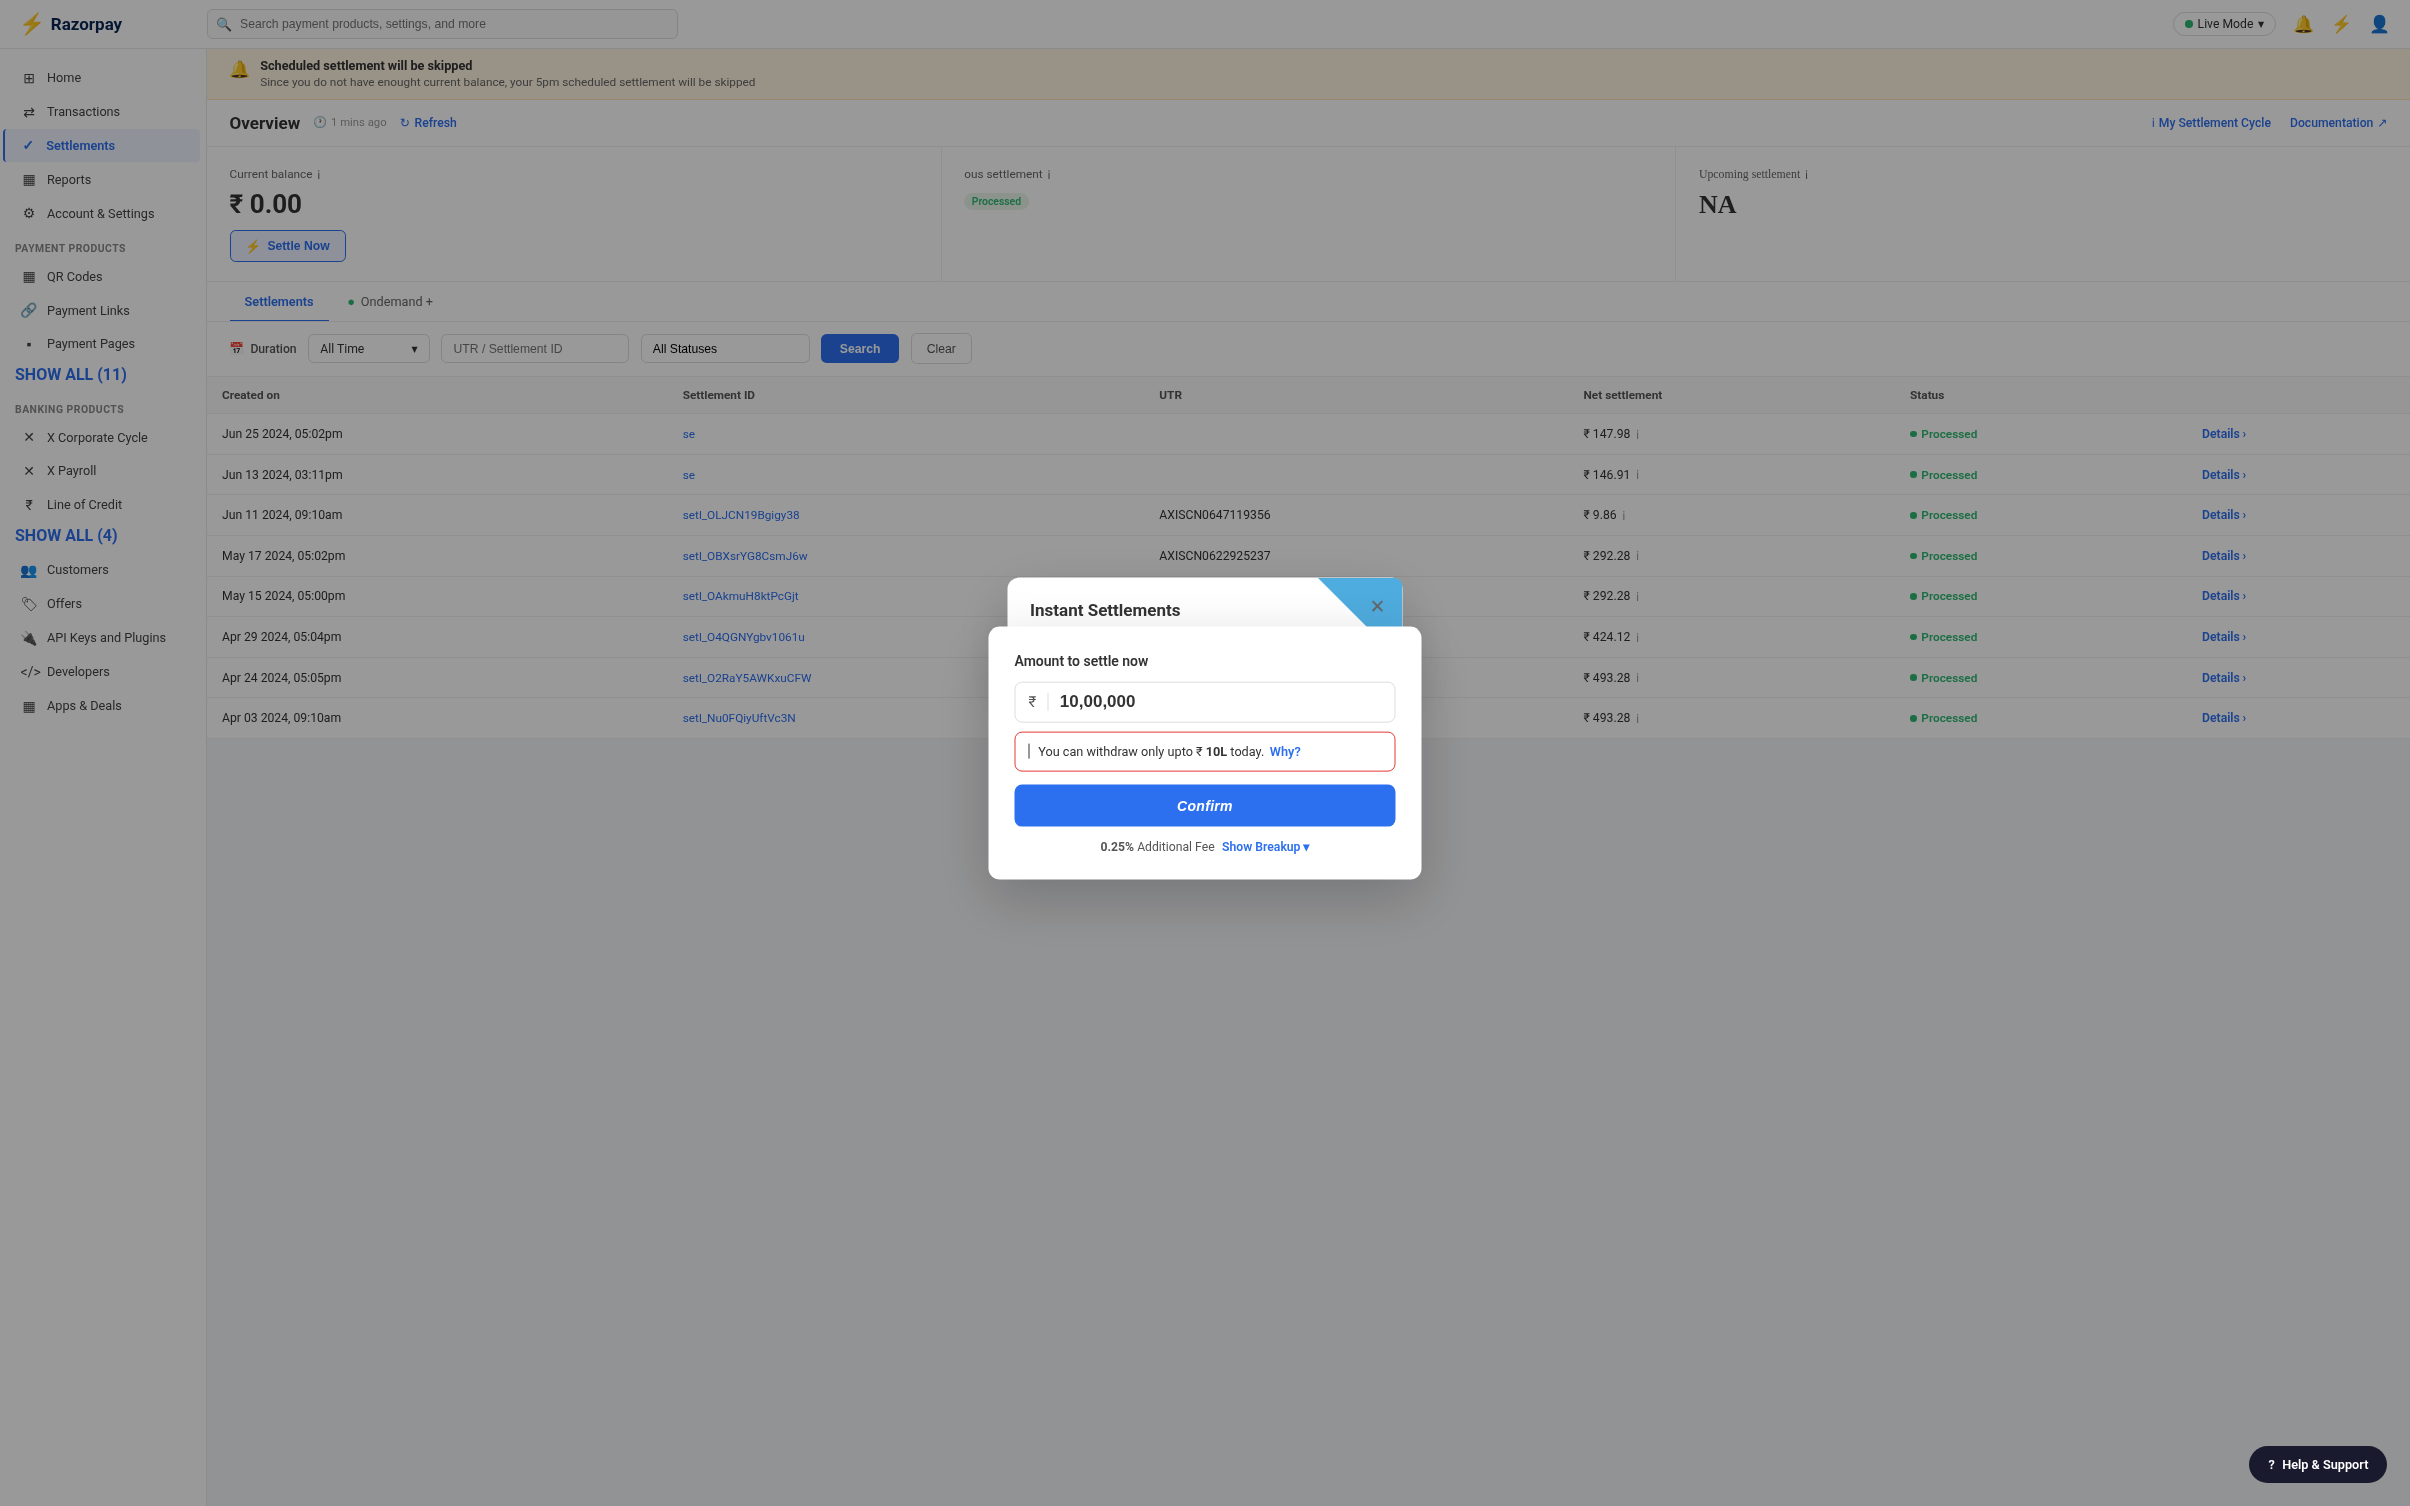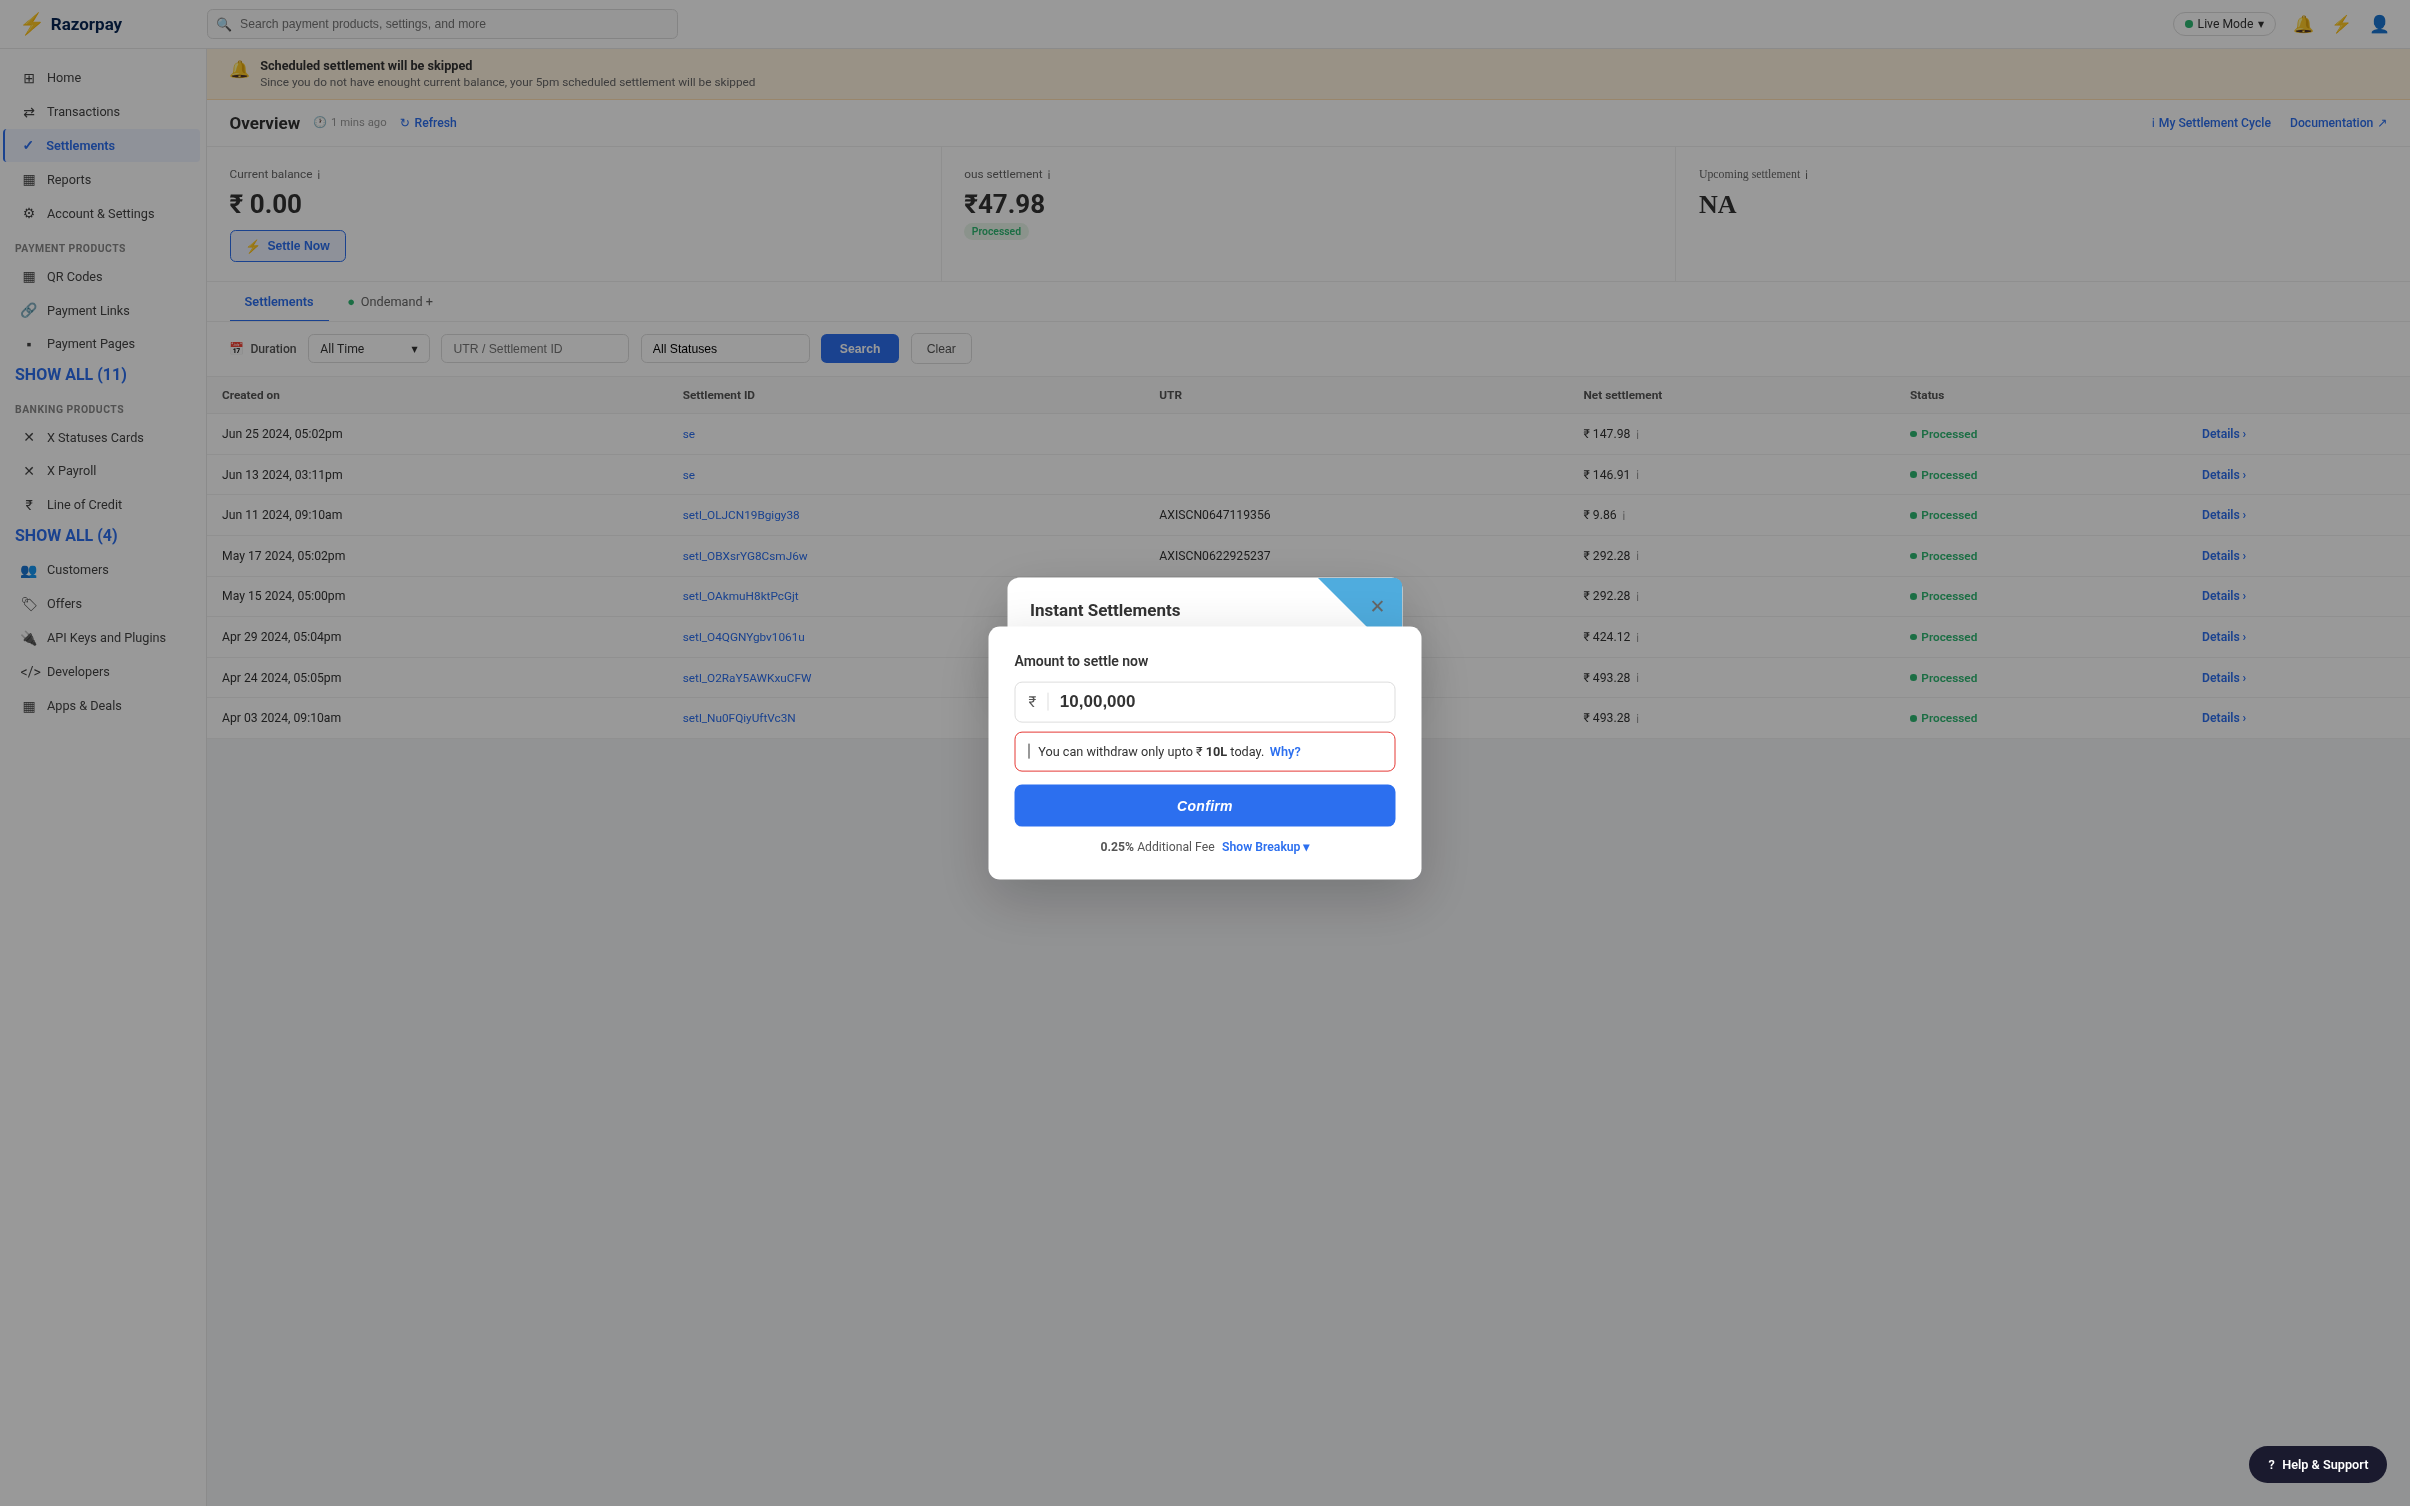--- a/index.html
+++ b/index.html
@@ -170,21 +170,21 @@
       </div>
       <div class="sidebar-item">
         <span class="item-icon">▪</span>
         <span>Payment Pages</span>
       </div>
       <span class="show-all-link">SHOW ALL (11)</span>
 
       <div class="sidebar-section-title">BANKING PRODUCTS</div>
       <div class="sidebar-item">
         <span class="item-icon">✕</span>
-        <span>X Statuses Cards</span>
+        <span>X Corporate Cycle</span>
       </div>
       <div class="sidebar-item">
         <span class="item-icon">✕</span>
         <span>X Payroll</span>
       </div>
       <div class="sidebar-item">
         <span class="item-icon">₹</span>
         <span>Line of Credit</span>
       </div>
       <span class="show-all-link">SHOW ALL (4)</span>
@@ -253,21 +253,20 @@
           <button class="settle-btn">
             <span class="bolt">⚡</span>
             <span>Settle Now</span>
           </button>
         </div>
         <div class="stat-card">
           <div class="stat-label">
             <span>ous settlement</span>
             <span>ℹ</span>
           </div>
-          <div class="stat-value">₹<span>47.98</span></div>
           <span class="stat-badge">Processed</span>
         </div>
         <div class="stat-card">
           <div class="stat-label">
             <span>Upcoming settlement</span>
             <span>ℹ</span>
           </div>
           <div class="stat-value">NA</div>
         </div>
       </div>

